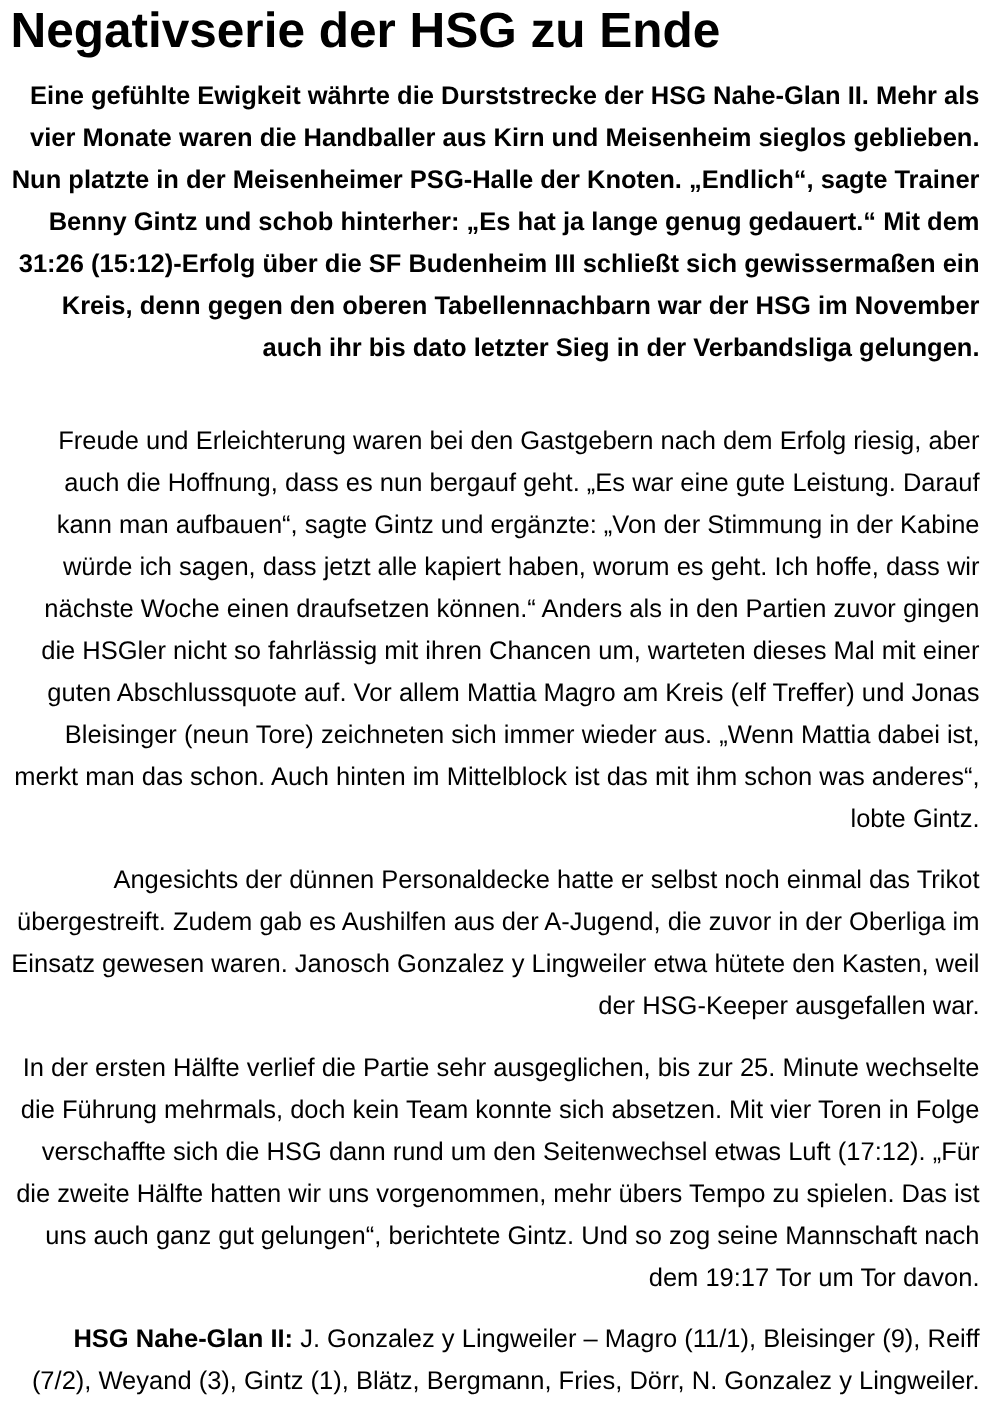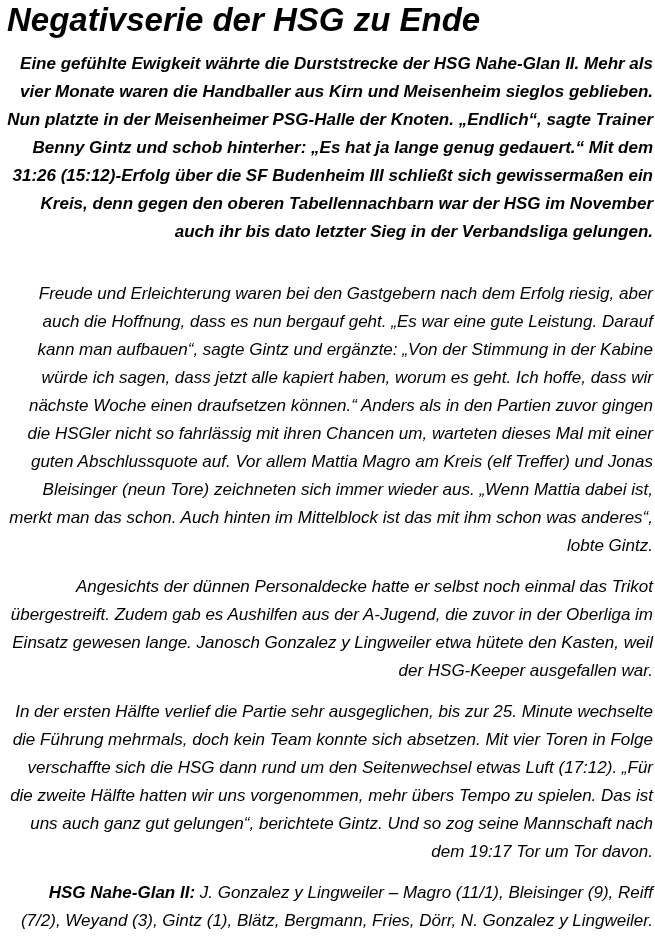--- a/index.html
+++ b/index.html
@@ -11,21 +11,20 @@
     color: #000000;
     font-family: "Liberation Sans", sans-serif;
     -webkit-font-smoothing: antialiased;
   }
   .page {
     width: 518px;
     min-height: 938px;
     box-sizing: border-box;
     padding: 2px 2px 0 7px;
     background: #ffffff;
-    font-style: italic;
   }
   .article {
     width: 646px;
   }
   .article h1 {
     margin: 0 0 12px 0;
     font-size: 33px;
     line-height: 36px;
     font-weight: bold;
     letter-spacing: 0;
@@ -51,19 +50,19 @@
 <body>
 
 <div class="page">
   <article class="article">
     <h1>Negativserie der HSG zu Ende</h1>
 
     <p class="lead">Eine gefühlte Ewigkeit währte die Durststrecke der HSG Nahe-Glan II. Mehr als vier Monate waren die Handballer aus Kirn und Meisenheim sieglos geblieben. Nun platzte in der Meisenheimer PSG-Halle der Knoten. „Endlich“, sagte Trainer Benny Gintz und schob hinterher: „Es hat ja lange genug gedauert.“ Mit dem 31:26 (15:12)-Erfolg über die SF Budenheim III schließt sich gewissermaßen ein Kreis, denn gegen den oberen Tabellennachbarn war der HSG im November auch ihr bis dato letzter Sieg in der Verbandsliga gelungen.</p>
 
     <p>Freude und Erleichterung waren bei den Gastgebern nach dem Erfolg riesig, aber auch die Hoffnung, dass es nun bergauf geht. „Es war eine gute Leistung. Darauf kann man aufbauen“, sagte Gintz und ergänzte: „Von der Stimmung in der Kabine würde ich sagen, dass jetzt alle kapiert haben, worum es geht. Ich hoffe, dass wir nächste Woche einen draufsetzen können.“ Anders als in den Partien zuvor gingen die HSGler nicht so fahrlässig mit ihren Chancen um, warteten dieses Mal mit einer guten Abschlussquote auf. Vor allem Mattia Magro am Kreis (elf Treffer) und Jonas Bleisinger (neun Tore) zeichneten sich immer wieder aus. „Wenn Mattia dabei ist, merkt man das schon. Auch hinten im Mittelblock ist das mit ihm schon was anderes“, lobte Gintz.</p>
 
-    <p>Angesichts der dünnen Personaldecke hatte er selbst noch einmal das Trikot übergestreift. Zudem gab es Aushilfen aus der A-Jugend, die zuvor in der Oberliga im Einsatz gewesen lange. Janosch Gonzalez y Lingweiler etwa hütete den Kasten, weil der HSG-Keeper ausgefallen war.</p>
+    <p>Angesichts der dünnen Personaldecke hatte er selbst noch einmal das Trikot übergestreift. Zudem gab es Aushilfen aus der A-Jugend, die zuvor in der Oberliga im Einsatz gewesen waren. Janosch Gonzalez y Lingweiler etwa hütete den Kasten, weil der HSG-Keeper ausgefallen war.</p>
 
     <p>In der ersten Hälfte verlief die Partie sehr ausgeglichen, bis zur 25. Minute wechselte die Führung mehrmals, doch kein Team konnte sich absetzen. Mit vier Toren in Folge verschaffte sich die HSG dann rund um den Seitenwechsel etwas Luft (17:12). „Für die zweite Hälfte hatten wir uns vorgenommen, mehr übers Tempo zu spielen. Das ist uns auch ganz gut gelungen“, berichtete Gintz. Und so zog seine Mannschaft nach dem 19:17 Tor um Tor davon.</p>
 
     <p class="roster"><span class="roster-label">HSG Nahe-Glan II: </span><span>J. Gonzalez y Lingweiler – Magro (11/1), Bleisinger (9), Reiff (7/2), Weyand (3), Gintz (1), Blätz, Bergmann, Fries, Dörr, N. Gonzalez y Lingweiler.</span></p>
   </article>
 </div>
 
 </body></html>

